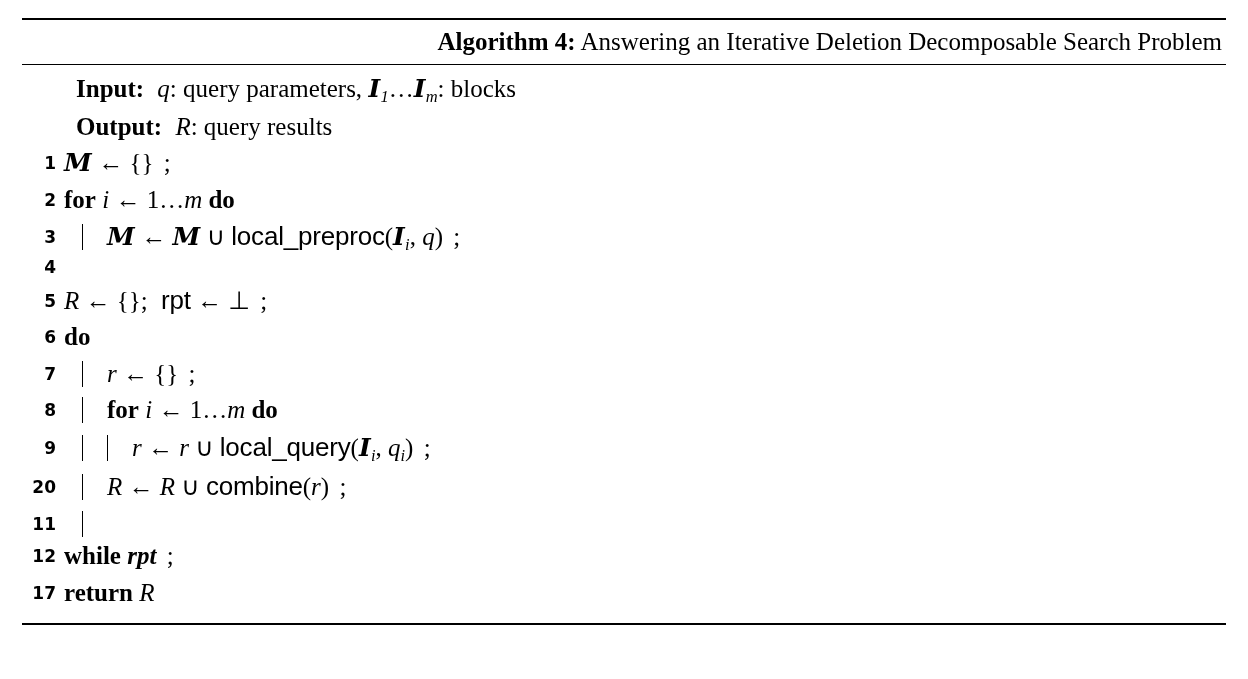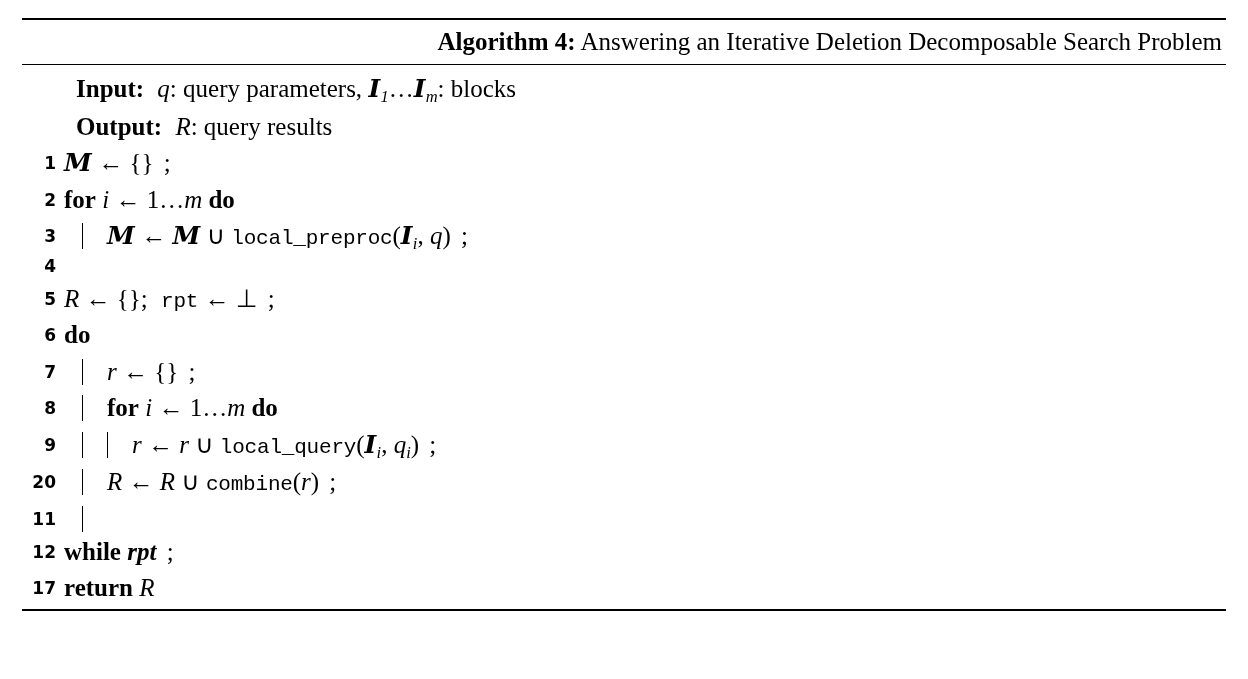--- a/index.html
+++ b/index.html
@@ -36,21 +36,21 @@
     font-size: 25px;
     line-height: 1.25;
     padding: 6px 4px 7px 10px;
     white-space: nowrap;
     text-align: right;
   }
   .caption .lbl {
     font-weight: bold;
   }
   .body-block {
-    padding: 6px 0 2px 0;
+    padding: 6px 0 12px 0;
   }
   .io-line {
     font-size: 25px;
     line-height: 1.45;
     padding-left: 54px;
     white-space: nowrap;
   }
   .io-line .kw {
     font-weight: bold;
   }
@@ -81,22 +81,22 @@
     width: 1px;
     height: 26px;
     background: #000;
     position: relative;
     top: 5px;
     margin-right: 0;
   }
   .ind1 { width: 18px; }
   .ind-after-bar { width: 24px; }
   .code {
-    font-family: Liberation Mono, monospace;
-    font-size: 21px;
+    font-family: Liberation Sans, sans-serif;
+    font-size: 26px;
     letter-spacing: -0.2px;
   }
   .kw { font-weight: bold; }
   .it { font-style: italic; }
   .cal {
     font-family: "DejaVu Serif", serif;
     font-style: italic;
     font-weight: bold;
     letter-spacing: 0.3px;
   }

